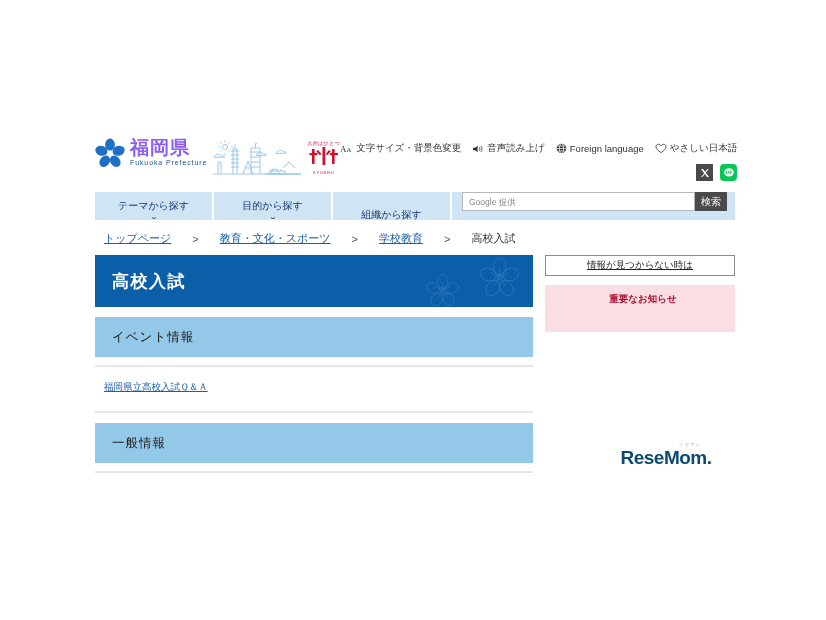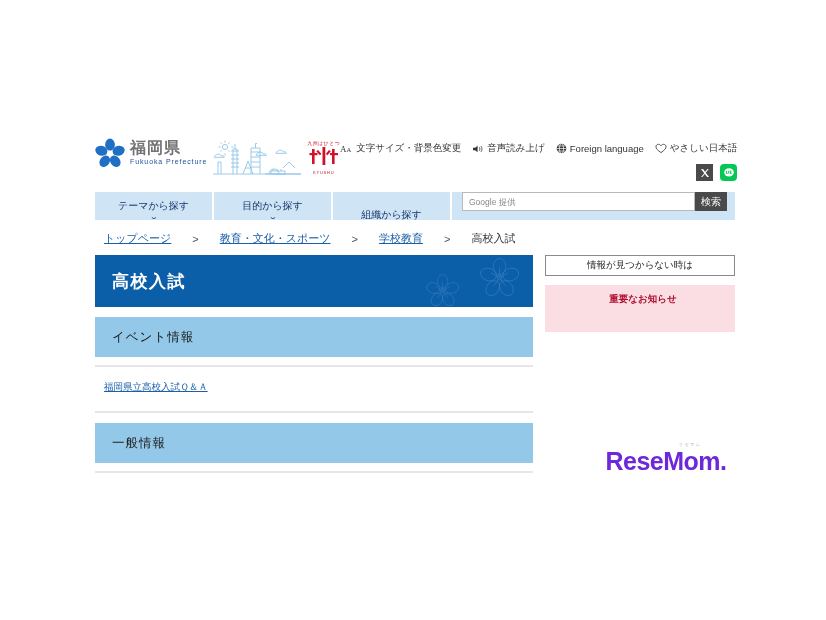--- a/index.html
+++ b/index.html
@@ -32,23 +32,23 @@
   .brand {
     display: flex;
     align-items: center;
     flex: 0 0 auto;
     padding-top: 8px;
   }
   .brand-mark { width: 30px; height: 30px; flex: 0 0 auto; }
   .brand-text { margin-left: 5px; }
   .brand-jp {
     display: block;
-    font-size: 16px;
+    font-size: 19px;
     font-weight: bold;
-    color: #737373;
+    color: #8b5cf6;
     letter-spacing: 1px;
     line-height: 1.05;
     position: relative;
     font-family: Liberation Serif, serif;
   }
   .brand-en {
     display: block;
     font-size: 7px;
     color: #1a4f9c;
     letter-spacing: 0.9px;
@@ -242,20 +242,21 @@
     border: 1px solid #8a8a8a;
     background: #ffffff;
     height: 21px;
     display: flex;
     align-items: center;
     justify-content: center;
     font-size: 9.5px;
     color: #222222;
     cursor: pointer;
     box-sizing: border-box;
+    text-decoration: underline;
   }
   .notice-box {
     margin-top: 9px;
     background: #fadee4;
     padding: 8px 9px 14px 15px;
   }
   .notice-title {
     text-align: center;
     font-size: 9.5px;
     font-weight: bold;
@@ -282,23 +283,23 @@
   }
   .wm-ruby {
     font-size: 4.5px;
     color: #b3b3b3;
     letter-spacing: 1px;
     margin-left: 48px;
     display: block;
     line-height: 1;
   }
   .wm-text {
-    font-size: 25px;
+    font-size: 19px;
     font-weight: bold;
-    color: #6d28d9;
+    color: #0c4a6e;
     letter-spacing: -0.5px;
     line-height: 1.05;
     display: block;
   }
 </style>
 </head>
 <body>
 
 <div class="page">
 

